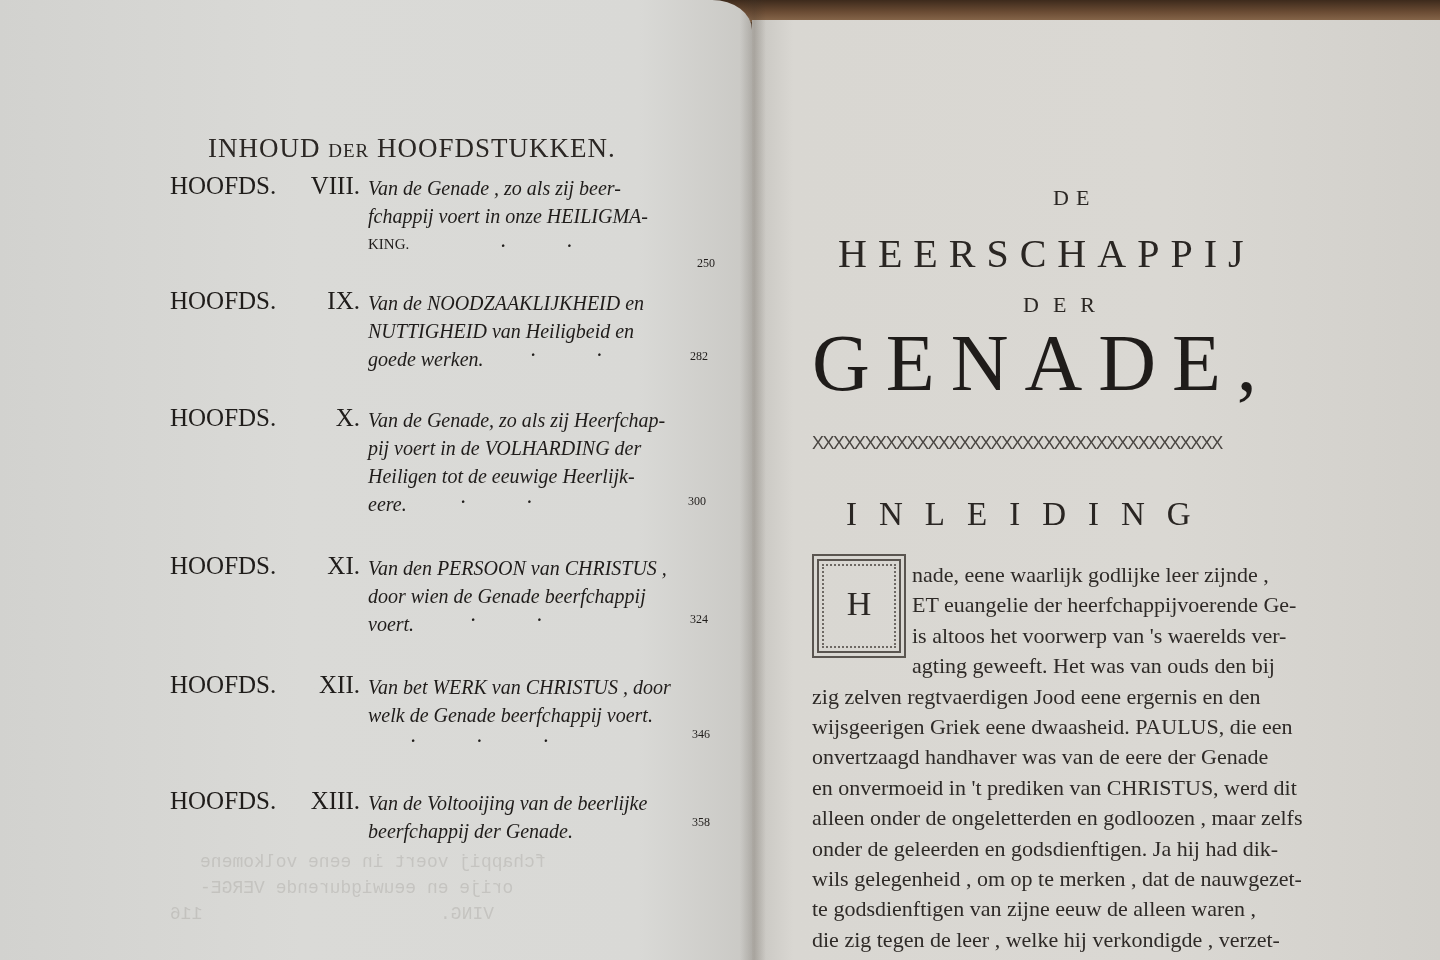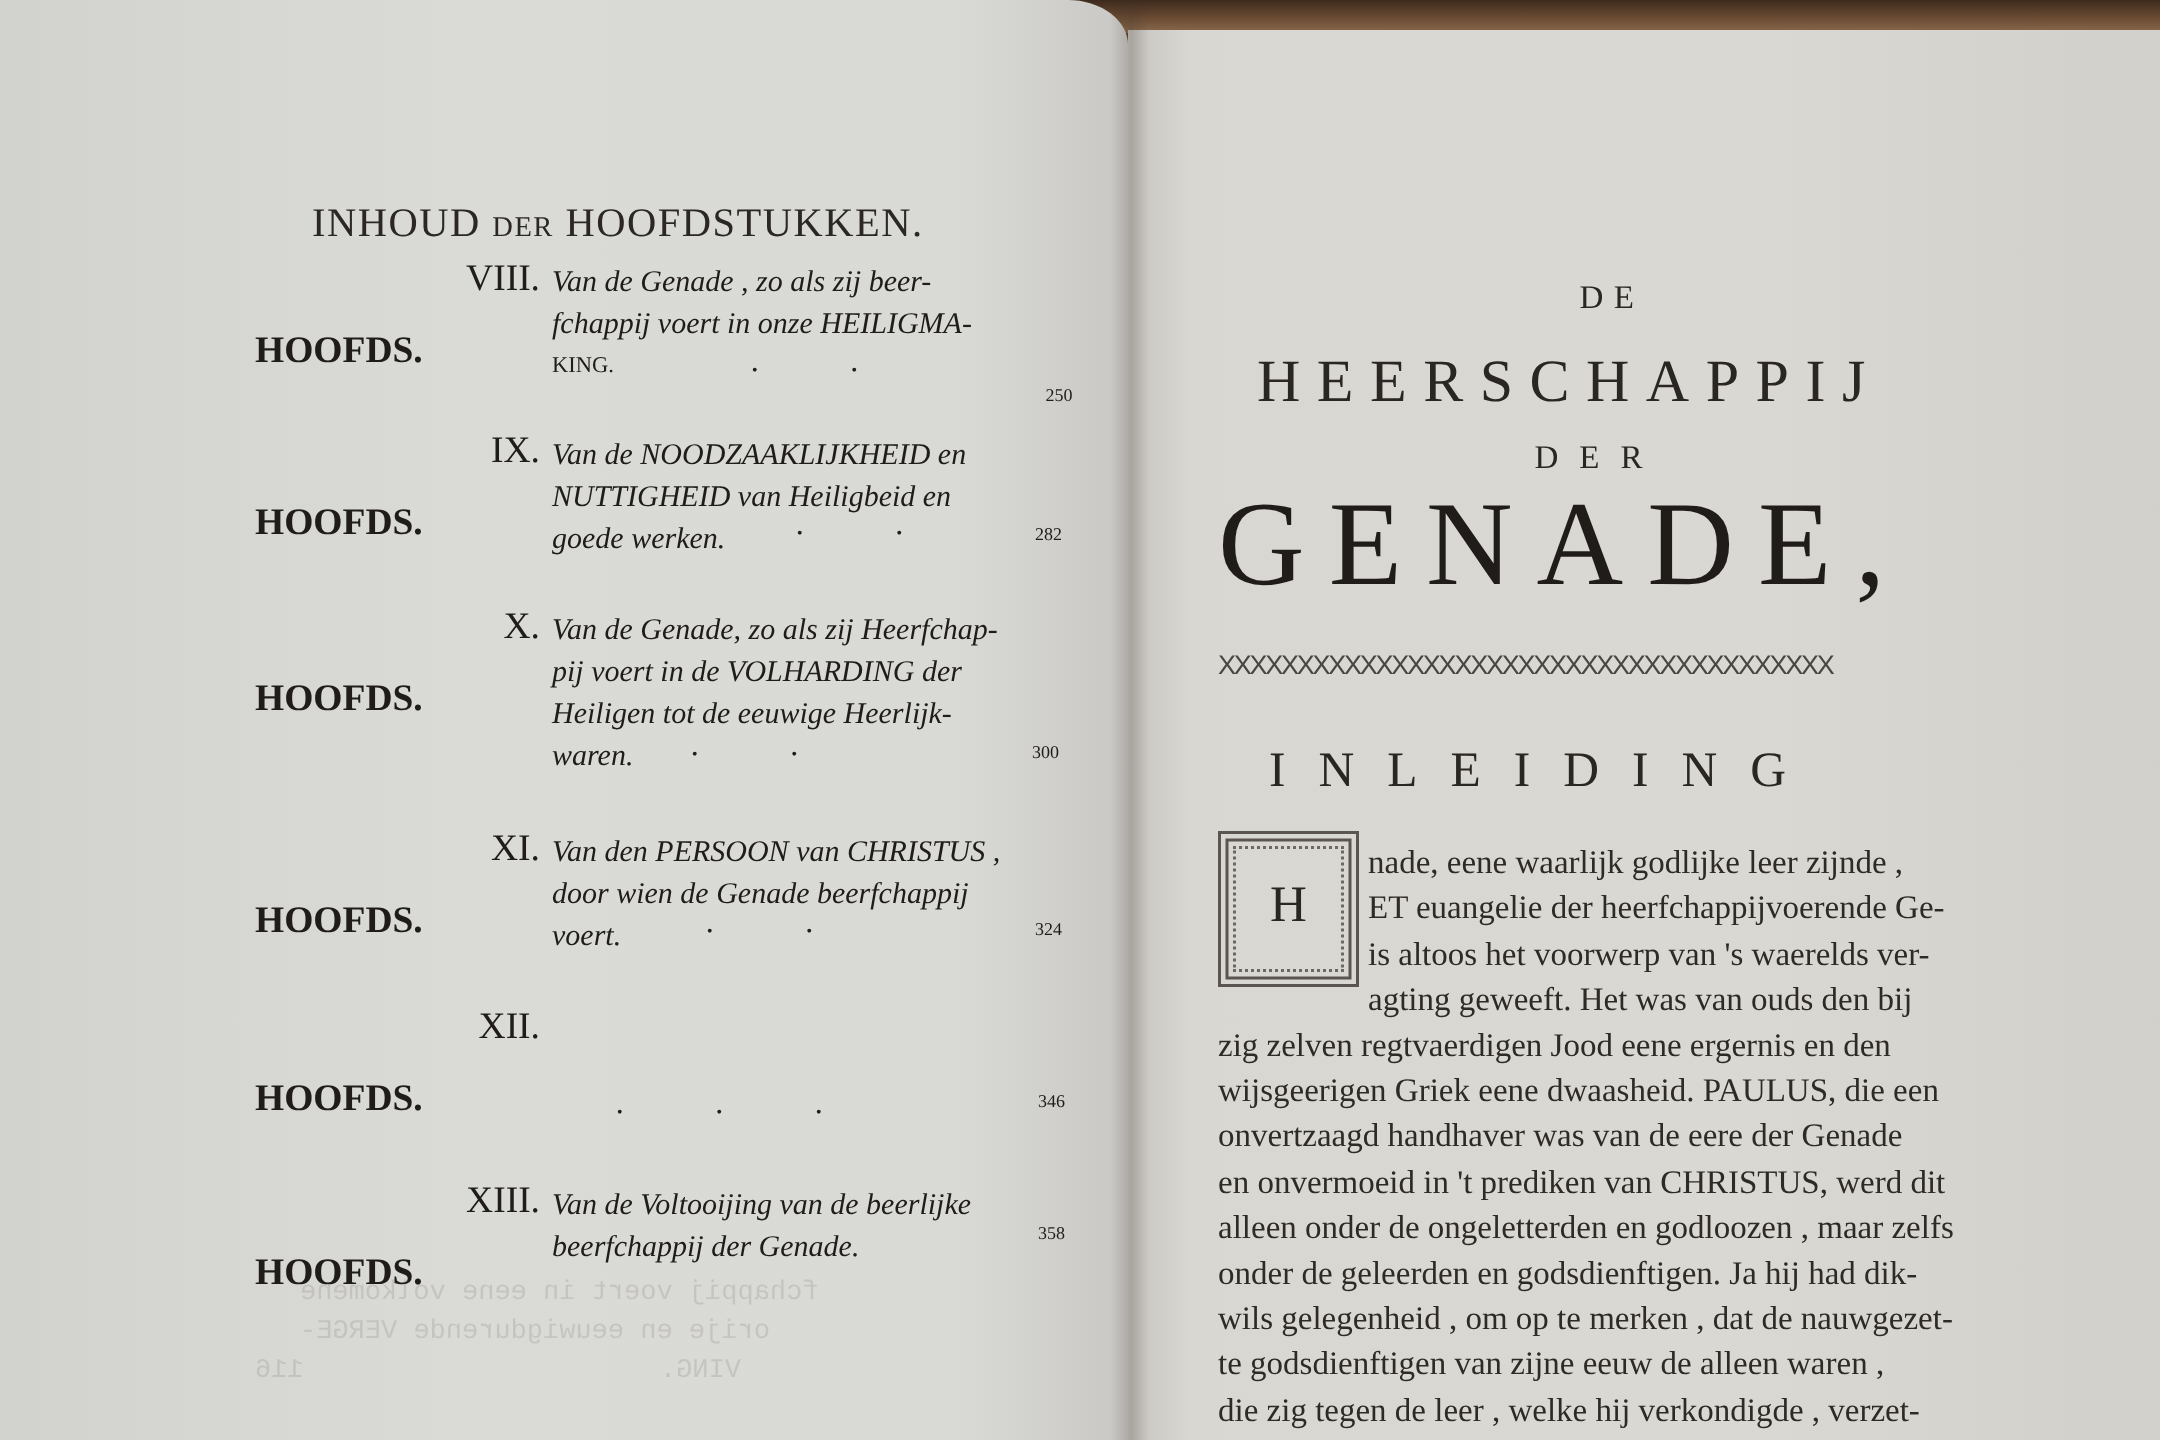--- a/index.html
+++ b/index.html
@@ -31,22 +31,22 @@
 
   
   .toc-heading {
     position:absolute; left:208px; top:133px; width:470px;
     font-size:27px; letter-spacing:1px; color:#2b2724;
     font-family:"Liberation Serif","DejaVu Serif",serif;
   }
   .toc-heading .small { font-size:19px; }
   .toc-entry { position:absolute; left:170px; width:560px; }
   .toc-entry .label {
-    position:absolute; left:0; top:0; font-size:25px; font-weight:bold;
-    font-family:"Liberation Serif","DejaVu Serif",serif; color:#1f1c1a;margin-top:48px;
+    position:absolute; left:0; top:0; font-size:25px; font-weight:normal;
+    font-family:"Liberation Serif","DejaVu Serif",serif; color:#1f1c1a;
   }
   .toc-entry .numeral {
     position:absolute; right:370px; top:0; font-size:25px;
     font-family:"Liberation Serif","DejaVu Serif",serif; color:#1f1c1a; text-align:right;
   }
   .toc-entry .title {
     position:absolute; left:198px; top:2px; width:350px;
     font-style:italic; font-size:20px; line-height:28px;
     font-family:"Liberation Serif","DejaVu Serif",serif; color:#1f1c1a;
     text-align:justify;
@@ -145,41 +145,45 @@
     <span class="page" style="top:62px;right:22px;">282</span>
   </div>
 
   <div class="toc-entry" style="top:404px;height:130px;">
     <span class="label">HOOFDS.</span>
     <span class="numeral">X.</span>
     <div class="title">
       <div>Van de Genade, zo als zij Heerfchap-</div>
       <div>pij voert in de VOLHARDING der</div>
       <div>Heiligen tot de eeuwige Heerlijk-</div>
-      <div>waren.</div>
+      <div>eere.</div>
     </div>
     <span class="dots" style="left:290px;top:86px;">··</span>
     <span class="page" style="top:90px;right:24px;">300</span>
   </div>
 
   <div class="toc-entry" style="top:552px;height:100px;">
     <span class="label">HOOFDS.</span>
     <span class="numeral">XI.</span>
     <div class="title">
       <div>Van den PERSOON van CHRISTUS ,</div>
       <div>door wien de Genade beerfchappij</div>
       <div>voert.</div>
     </div>
     <span class="dots" style="left:300px;top:56px;">··</span>
     <span class="page" style="top:60px;right:22px;">324</span>
   </div>
 
   <div class="toc-entry" style="top:671px;height:90px;">
     <span class="label">HOOFDS.</span>
     <span class="numeral">XII.</span>
+    <div class="title">
+      <div>Van bet WERK van CHRISTUS , door</div>
+      <div>welk de Genade beerfchappij voert.</div>
+    </div>
     <span class="dots" style="left:240px;top:58px;">···</span>
     <span class="page" style="top:56px;right:20px;">346</span>
   </div>
 
   <div class="toc-entry" style="top:787px;height:70px;">
     <span class="label">HOOFDS.</span>
     <span class="numeral">XIII.</span>
     <div class="title">
       <div>Van de Voltooijing van de beerlijke</div>
       <div>beerfchappij der Genade.</div>

